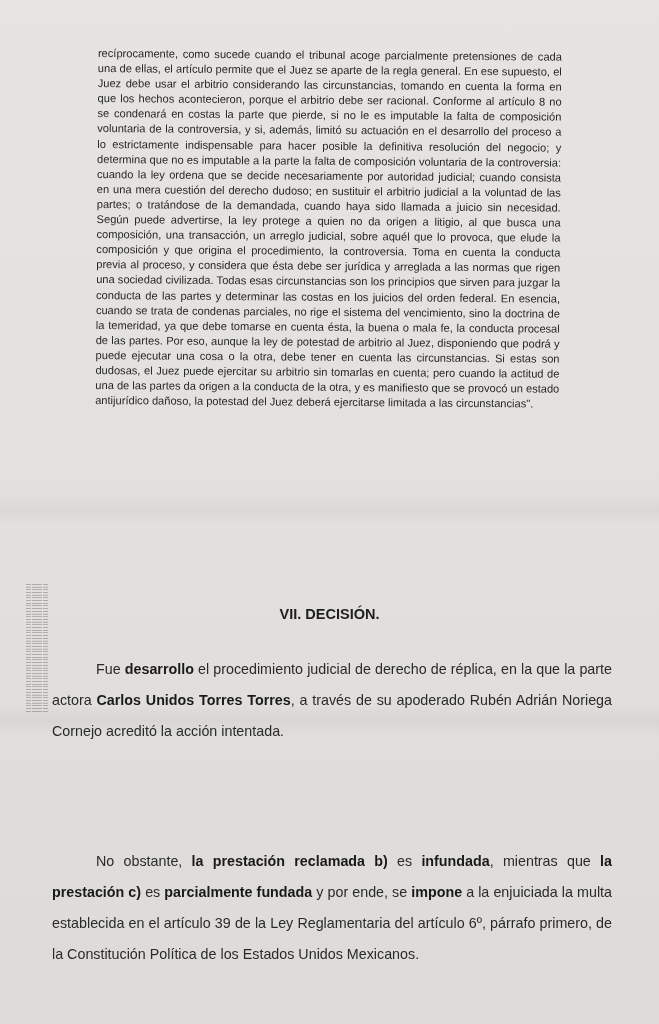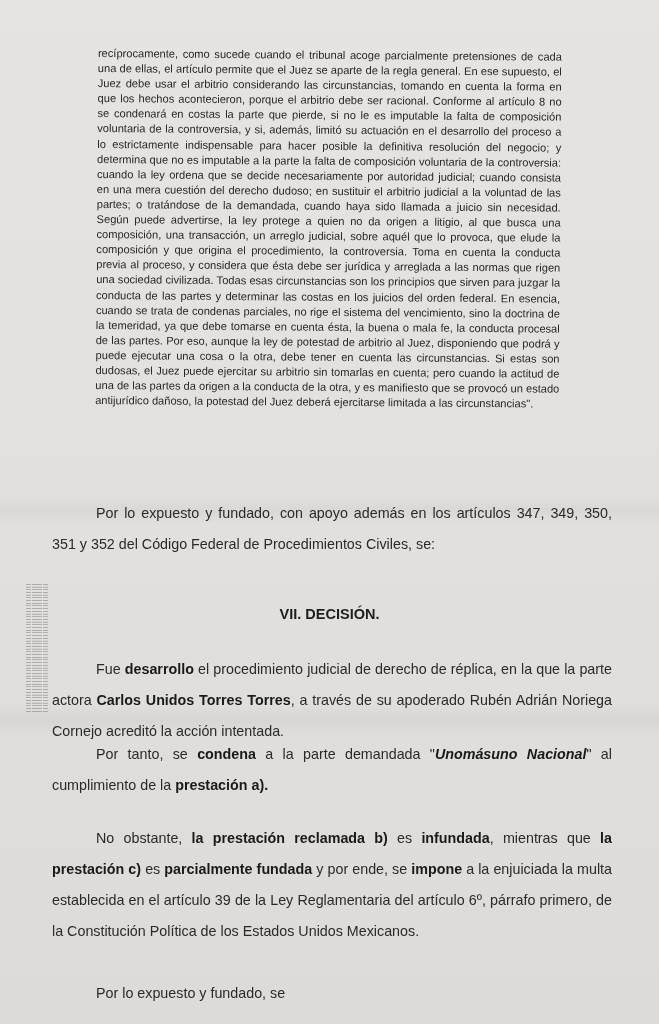--- a/index.html
+++ b/index.html
@@ -47,48 +47,37 @@
 
 <div class="page">
 
   <div class="shadow-band" style="top:495px"></div>
   <div class="shadow-band" style="top:705px"></div>
 
   <div class="quote" style="left:98px; width:464px;">
     <p>recíprocamente, como sucede cuando el tribunal acoge parcialmente pretensiones de cada una de ellas, el artículo permite que el Juez se aparte de la regla general. En ese supuesto, el Juez debe usar el arbitrio considerando las circunstancias, tomando en cuenta la forma en que los hechos acontecieron, porque el arbitrio debe ser racional. Conforme al artículo 8 no se condenará en costas la parte que pierde, si no le es imputable la falta de composición voluntaria de la controversia, y si, además, limitó su actuación en el desarrollo del proceso a lo estrictamente indispensable para hacer posible la definitiva resolución del negocio; y determina que no es imputable a la parte la falta de composición voluntaria de la controversia: cuando la ley ordena que se decide necesariamente por autoridad judicial; cuando consista en una mera cuestión del derecho dudoso; en sustituir el arbitrio judicial a la voluntad de las partes; o tratándose de la demandada, cuando haya sido llamada a juicio sin necesidad. Según puede advertirse, la ley protege a quien no da origen a litigio, al que busca una composición, una transacción, un arreglo judicial, sobre aquél que lo provoca, que elude la composición y que origina el procedimiento, la controversia. Toma en cuenta la conducta previa al proceso, y considera que ésta debe ser jurídica y arreglada a las normas que rigen una sociedad civilizada. Todas esas circunstancias son los principios que sirven para juzgar la conducta de las partes y determinar las costas en los juicios del orden federal. En esencia, cuando se trata de condenas parciales, no rige el sistema del vencimiento, sino la doctrina de la temeridad, ya que debe tomarse en cuenta ésta, la buena o mala fe, la conducta procesal de las partes. Por eso, aunque la ley de potestad de arbitrio al Juez, disponiendo que podrá y puede ejecutar una cosa o la otra, debe tener en cuenta las circunstancias. Si estas son dudosas, el Juez puede ejercitar su arbitrio sin tomarlas en cuenta; pero cuando la actitud de una de las partes da origen a la conducta de la otra, y es manifiesto que se provocó un estado antijurídico dañoso, la potestad del Juez deberá ejercitarse limitada a las circunstancias".</p>
   </div>
 
-  <div class="body-text" style="top:498px">
-    <p>Por lo expuesto y fundado, con apoyo además en los artículos 347, 349, 350, 351 y 352 del Código Federal de Procedimientos Civiles, se:</p>
-  </div>
 
   <div class="heading">VII. DECISIÓN.</div>
 
   <div class="stamp">
     <div>||||||||||||||||||||||||||||||||||||||||||||||||</div>
     <div>||||||||||||||||||||||||||||||||||||||||||||||||</div>
     <div>||||||||||||||||||||||||||||||||||||||||||||||||</div>
     <div>||||||||||||||||||||||||||||||||||||||||||||||||</div>
   </div>
 
   <div class="body-text" style="top:654px">
     <p>
       <span>Fue </span><b>desarrollo</b><span> el procedimiento judicial de derecho de réplica, en la que la parte actora </span><b>Carlos Unidos Torres Torres</b><span>, a través de su apoderado Rubén Adrián Noriega Cornejo acreditó la acción intentada.</span>
     </p>
   </div>
 
-  <div class="body-text" style="top:739px">
-    <p>
-      <span>Por tanto, se </span><b>condena</b><span> a la parte demandada "</span><b><i>Unomásuno Nacional</i></b><span>" al cumplimiento de la </span><b>prestación a).</b>
-    </p>
-  </div>
 
-  <div class="body-text" style="top:823px">
+  <div class="body-text" style="top:846px">
     <p>
       <span>No obstante, </span><b>la prestación reclamada b)</b><span> es </span><b>infundada</b><span>, mientras que </span><b>la prestación c)</b><span> es </span><b>parcialmente fundada</b><span> y por ende, se </span><b>impone</b><span> a la enjuiciada la multa establecida en el artículo 39 de la Ley Reglamentaria del artículo 6º, párrafo primero, de la Constitución Política de los Estados Unidos Mexicanos.</span>
     </p>
   </div>
 
-  <div class="body-text" style="top:978px">
-    <p>Por lo expuesto y fundado, se</p>
-  </div>
 
 </div>
 
 </body></html>

